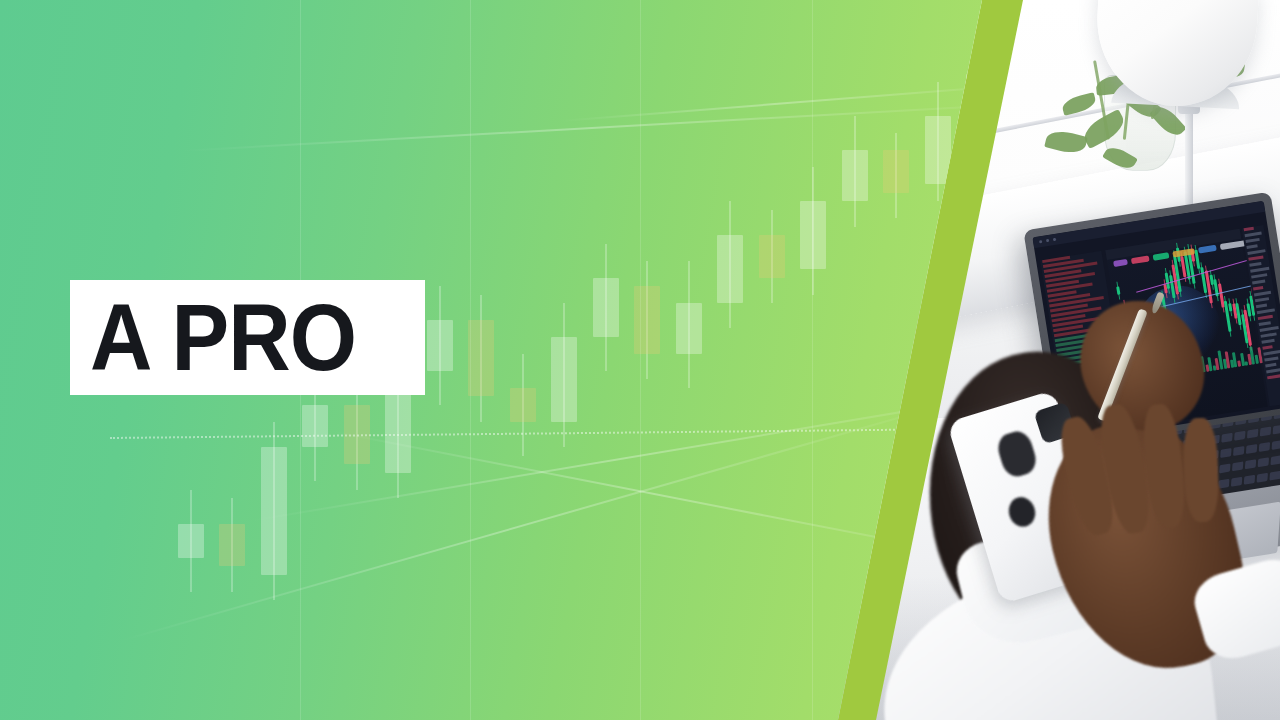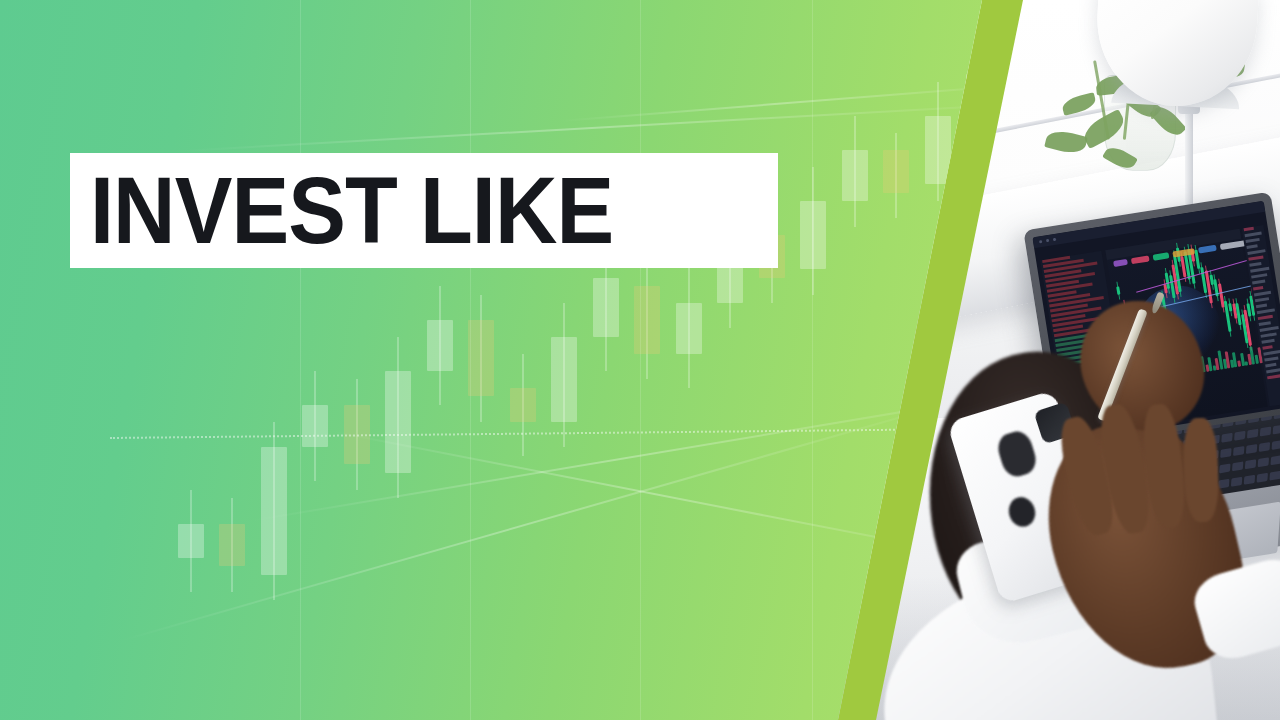--- a/index.html
+++ b/index.html
@@ -716,18 +716,18 @@
     <div id="bg-lines">
         <div class="trendline" style="left: 180px; top: 150px; width: 820px; transform: rotate(-3.2deg);"></div>
         <div class="trendline" style="left: 250px; top: 520px; width: 760px; transform: rotate(-9.5deg);"></div>
         <div class="trendline" style="left: 120px; top: 640px; width: 820px; transform: rotate(-16deg);"></div>
         <div class="trendline" style="left: 330px; top: 430px; width: 660px; transform: rotate(11deg);"></div>
         <div class="trendline" style="left: 560px; top: 120px; width: 440px; transform: rotate(-4.5deg);"></div>
         <div class="dotline" style="left: 110px; top: 437px; width: 880px; transform: rotate(-0.6deg);"></div>
       </div>
   </div>
 
-  <div class="title-box" id="title-line1">
-    <span>INVEST LIKE</span>
+  <div class="title-box" id="title-line2">
+    <span>A PRO</span>
   </div>
 
 
 </div>
 
 </body></html>

